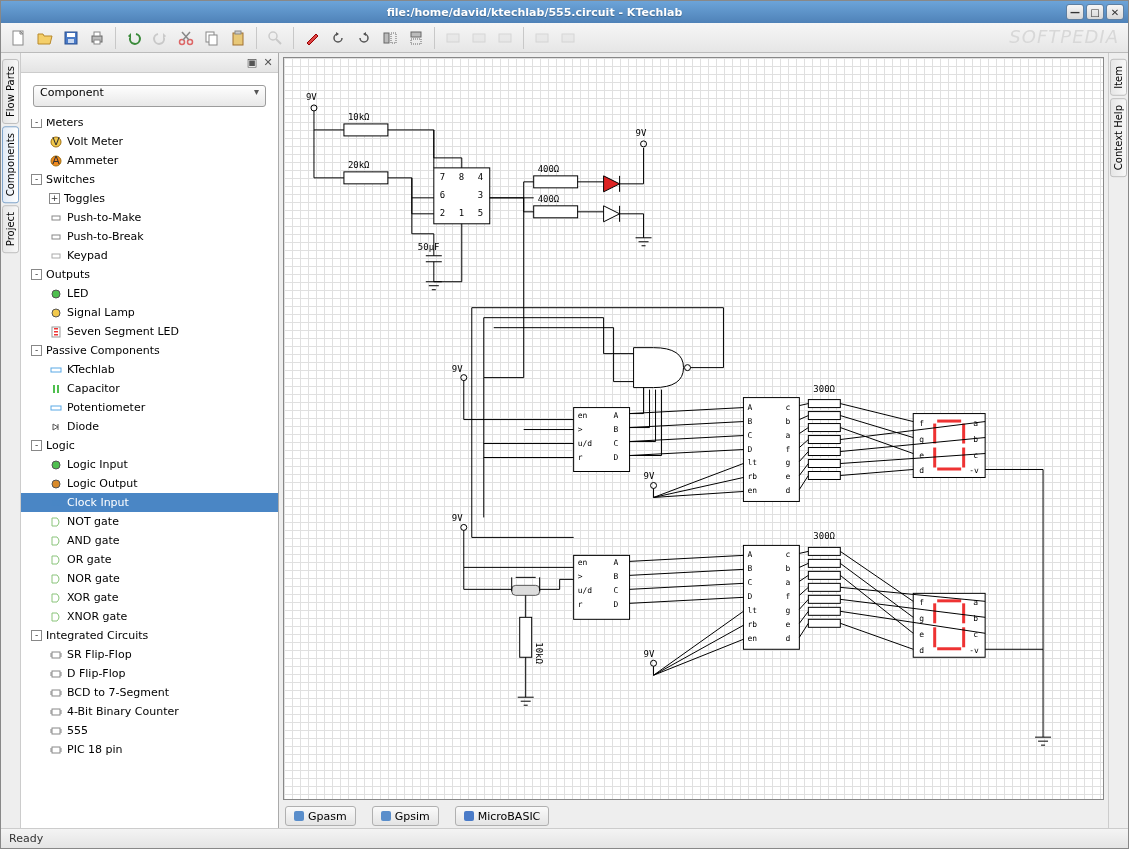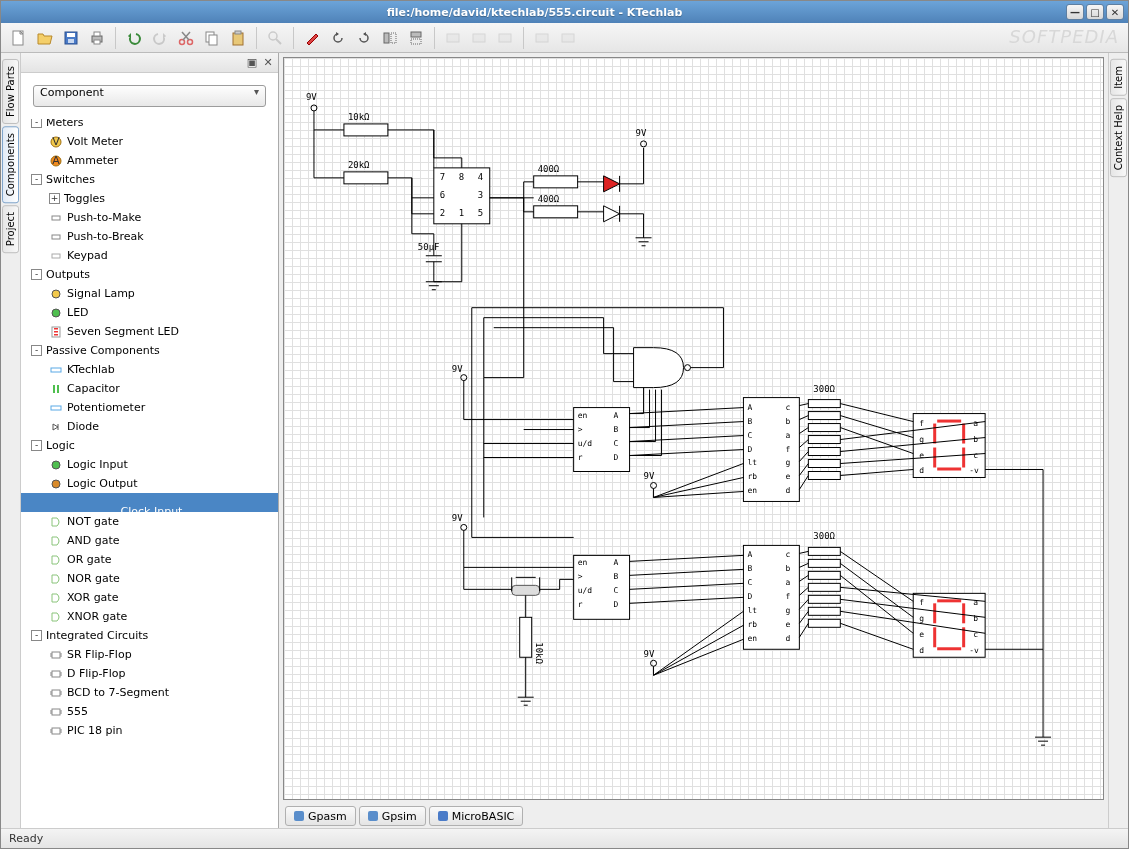--- a/index.html
+++ b/index.html
@@ -20,34 +20,34 @@
 .sidetabs-right { border-right:none; border-left:1px solid #ccc;}
 .sidetab { writing-mode:vertical-rl; transform:rotate(180deg); padding:6px 2px; font-size:10px; border:1px solid #bfbfbf; border-radius:3px; background:linear-gradient(to right,#f8f8f8,#e6e6e6); cursor:pointer; white-space:nowrap;}
 .sidetab.active { background:linear-gradient(to right,#fff,#e2ebf6); border-color:#7fa5cc;}
 .sidepanel { width:258px; background:#fff; border-right:1px solid #aaa; display:flex; flex-direction:column; }
 .panel-header { height:20px; background:linear-gradient(#f4f4f4,#e4e4e4); border-bottom:1px solid #ccc; display:flex; align-items:center; justify-content:flex-end; padding:0 4px; gap:4px; font-size:9px; color:#555;}
 .panel-header .pbtn { width:12px;height:12px;display:flex;align-items:center;justify-content:center;cursor:pointer;}
 .combo { margin:12px; height:22px; border:1px solid #9c9c9c; border-radius:3px; background:linear-gradient(#fefefe,#e8e8e8); display:flex; align-items:flex-start; padding:0 6px; cursor:pointer; position:relative;}
 .combo::after { content:"▾"; position:absolute; right:6px; font-size:10px; color:#555;}
 .tree { flex:1; overflow:auto; padding:2px 0 6px 0;}
 .node { display:flex; align-items:center; height:19px; padding-left:4px; cursor:pointer; white-space:nowrap;}
-.node.selected { background:#4a86c5; color:#fff;flex-direction:column;}
+.node.selected { background:#4a86c5; color:#fff;}
 .node .exp { width:11px; height:11px; border:1px solid #888; background:#fff; display:flex; align-items:center; justify-content:center; font-size:9px; line-height:1; margin-right:4px; color:#333;}
 .node .spacer { display:inline-block;}
 .node .ic { width:14px; height:14px; margin-right:4px; display:flex; align-items:center; justify-content:center; font-size:10px;}
 .canvas-wrap { flex:1; display:flex; flex-direction:column; min-width:0;}
 .canvas { flex:1; position:relative; background:#fff; border:1px solid #888; margin:4px; overflow:hidden;
   background-image:
     linear-gradient(#e0e0e0 1px, transparent 1px),
     linear-gradient(90deg,#e0e0e0 1px, transparent 1px),
     linear-gradient(#d0d0d0 1px, transparent 1px),
     linear-gradient(90deg,#d0d0d0 1px, transparent 1px);
   background-size:8px 8px,8px 8px,64px 64px,64px 64px;
 }
-.bottom-tabs { height:24px; display:flex; align-items:center; gap:3px; padding:0 6px;}
+.bottom-tabs { height:24px; display:flex; align-items:center; gap:16px; padding:0 6px;}
 .btab { height:20px; padding:0 8px; background:linear-gradient(#fafafa,#e4e4e4); border:1px solid #b0b0b0; border-radius:3px; display:flex; align-items:center; gap:4px; cursor:pointer; font-size:10px;}
 .btab .dot{width:10px;height:10px;background:#5a8ecb;border-radius:2px;}
 .statusbar { height:20px; background:linear-gradient(#f4f4f4,#e4e4e4); border-top:1px solid #ccc; display:flex; align-items:center; padding:0 8px; font-size:10px; color:#333;}
 
 .canvas svg { position:absolute; inset:0; }
 .comp-rect { fill:#fff; stroke:#000; stroke-width:1;}
 .wire { stroke:#000; stroke-width:1; fill:none;}
 .txt { font-size:9px; font-family:monospace; fill:#000;}
 .txt-sm { font-size:8px; font-family:monospace; fill:#000;}
 .led-red { fill:#d22; stroke:#000;}
@@ -273,33 +273,33 @@
           </div>
           <div class="node">
             <span class="spacer" style="width:6px"></span>
             <span class="exp">-</span>
             <span>Outputs</span>
           </div>
           <div class="node">
             <span class="spacer" style="width:24px"></span>
             <span class="ic">
               <svg width="12" height="12">
+                <circle cx="6" cy="6" r="4" fill="#4fbf4f" stroke="#555"></circle>
+              </svg>
+            </span>
+            <span>LED</span>
+          </div>
+          <div class="node">
+            <span class="spacer" style="width:24px"></span>
+            <span class="ic">
+              <svg width="12" height="12">
                 <circle cx="6" cy="6" r="4" fill="#f2c94c" stroke="#555"></circle>
               </svg>
             </span>
             <span>Signal Lamp</span>
-          </div>
-          <div class="node">
-            <span class="spacer" style="width:24px"></span>
-            <span class="ic">
-              <svg width="12" height="12">
-                <circle cx="6" cy="6" r="4" fill="#4fbf4f" stroke="#555"></circle>
-              </svg>
-            </span>
-            <span>LED</span>
           </div>
           <div class="node">
             <span class="spacer" style="width:24px"></span>
             <span class="ic">
               <svg width="12" height="12">
                 <rect x="2" y="1" width="8" height="10" fill="#fff" stroke="#999"></rect>
                 <rect x="4" y="2" width="4" height="1.5" fill="#e33"></rect>
                 <rect x="4" y="5" width="4" height="1.5" fill="#e33"></rect>
                 <rect x="4" y="8" width="4" height="1.5" fill="#e33"></rect>
               </svg>
@@ -471,20 +471,33 @@
             <span class="ic">
               <svg width="12" height="12">
                 <rect x="2" y="3" width="8" height="6" fill="#fff" stroke="#888"></rect>
                 <line x1="2" y1="5" x2="0" y2="5" stroke="#888"></line>
                 <line x1="2" y1="7" x2="0" y2="7" stroke="#888"></line>
                 <line x1="10" y1="5" x2="12" y2="5" stroke="#888"></line>
                 <line x1="10" y1="7" x2="12" y2="7" stroke="#888"></line>
               </svg>
             </span>
             <span>BCD to 7-Segment</span>
+          </div>
+          <div class="node">
+            <span class="spacer" style="width:24px"></span>
+            <span class="ic">
+              <svg width="12" height="12">
+                <rect x="2" y="3" width="8" height="6" fill="#fff" stroke="#888"></rect>
+                <line x1="2" y1="5" x2="0" y2="5" stroke="#888"></line>
+                <line x1="2" y1="7" x2="0" y2="7" stroke="#888"></line>
+                <line x1="10" y1="5" x2="12" y2="5" stroke="#888"></line>
+                <line x1="10" y1="7" x2="12" y2="7" stroke="#888"></line>
+              </svg>
+            </span>
+            <span>4-Bit Binary Counter</span>
           </div>
           <div class="node">
             <span class="spacer" style="width:24px"></span>
             <span class="ic">
               <svg width="12" height="12">
                 <rect x="2" y="3" width="8" height="6" fill="#fff" stroke="#888"></rect>
                 <line x1="2" y1="5" x2="0" y2="5" stroke="#888"></line>
                 <line x1="2" y1="7" x2="0" y2="7" stroke="#888"></line>
                 <line x1="10" y1="5" x2="12" y2="5" stroke="#888"></line>
                 <line x1="10" y1="7" x2="12" y2="7" stroke="#888"></line>

